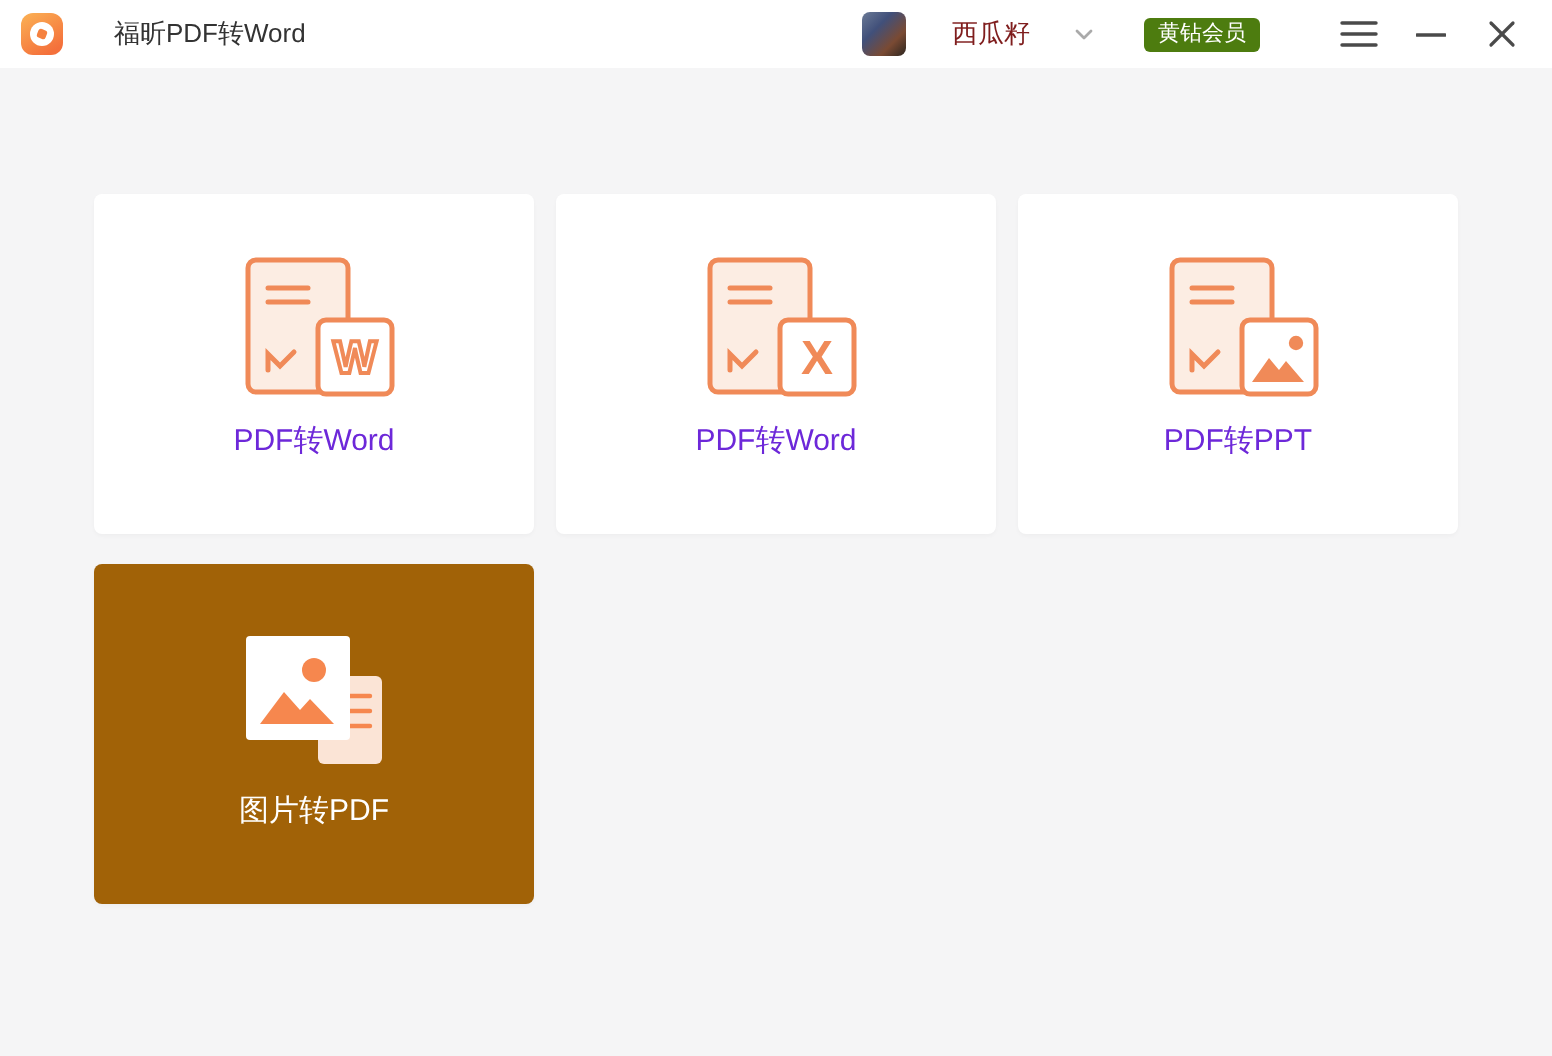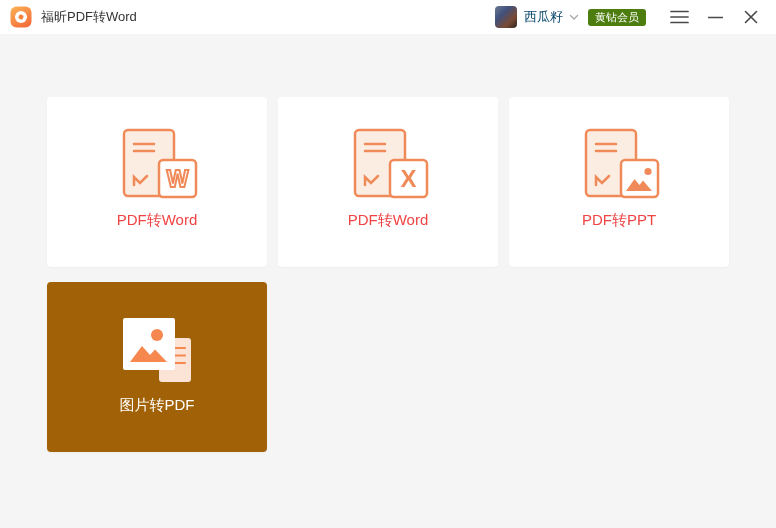--- a/index.html
+++ b/index.html
@@ -8,30 +8,31 @@
     font-family: "Liberation Sans", "DejaVu Sans", sans-serif;
     background:#F5F5F6;
     -webkit-font-smoothing:antialiased;
   }
 
   
   .titlebar {
     height:34px; background:#FFFFFF;
     display:flex; align-items:center;
     padding:0 14px 0 10px;
+    gap:16px;
   }
   .app-logo { width:22px; height:22px; display:block; }
   .app-title { margin-left:9px; font-size:13px; color:#333333; }
   .tb-spacer { flex:1; }
   .avatar {
     width:22px; height:22px; border-radius:4px;
     background:linear-gradient(135deg,#6b7a96 0%,#41507a 35%,#7a4a33 70%,#2c2620 100%);
     flex:0 0 auto;
   }
-  .user-name { margin-left:7px; font-size:13px; color:#0c4a6e; }
+  .user-name { margin-left:7px; font-size:13px; color:#7f1d1d; }
   .chevron { margin-left:6px; display:flex; align-items:center; }
   .badge {
     margin-left:9px; background:#4d7c0f; color:#FFFFFF;
     font-size:11px; line-height:17px; padding:0 7px;
     border-radius:3px; white-space:nowrap;
   }
   .win-controls { margin-left:22px; display:flex; align-items:center; gap:14px; }
   .win-btn { width:22px; height:22px; display:flex; align-items:center; justify-content:center; cursor:pointer; }
 
   
@@ -45,21 +46,21 @@
   .card {
     background:#FFFFFF;
     border-radius:4px;
     display:flex; flex-direction:column; align-items:center;
     padding-top:26px;
     cursor:pointer;
     box-shadow:0 1px 2px rgba(0,0,0,0.03);
   }
   .card.active { background:#a16207; }
   .card-icon { width:96px; height:80px; }
-  .card-label { margin-top:8px; font-size:15px; color:#ef4444; }
+  .card-label { margin-top:8px; font-size:15px; color:#6d28d9; }
   .card.active .card-label { color:#FFFFFF; }
 </style>
 </head>
 <body>
 
 <div class="titlebar">
   <svg class="app-logo" viewBox="0 0 22 22">
     <defs>
       <linearGradient id="lg" x1="0" y1="0" x2="0.6" y2="1">
         <stop offset="0" stop-color="#FBB255"></stop>

